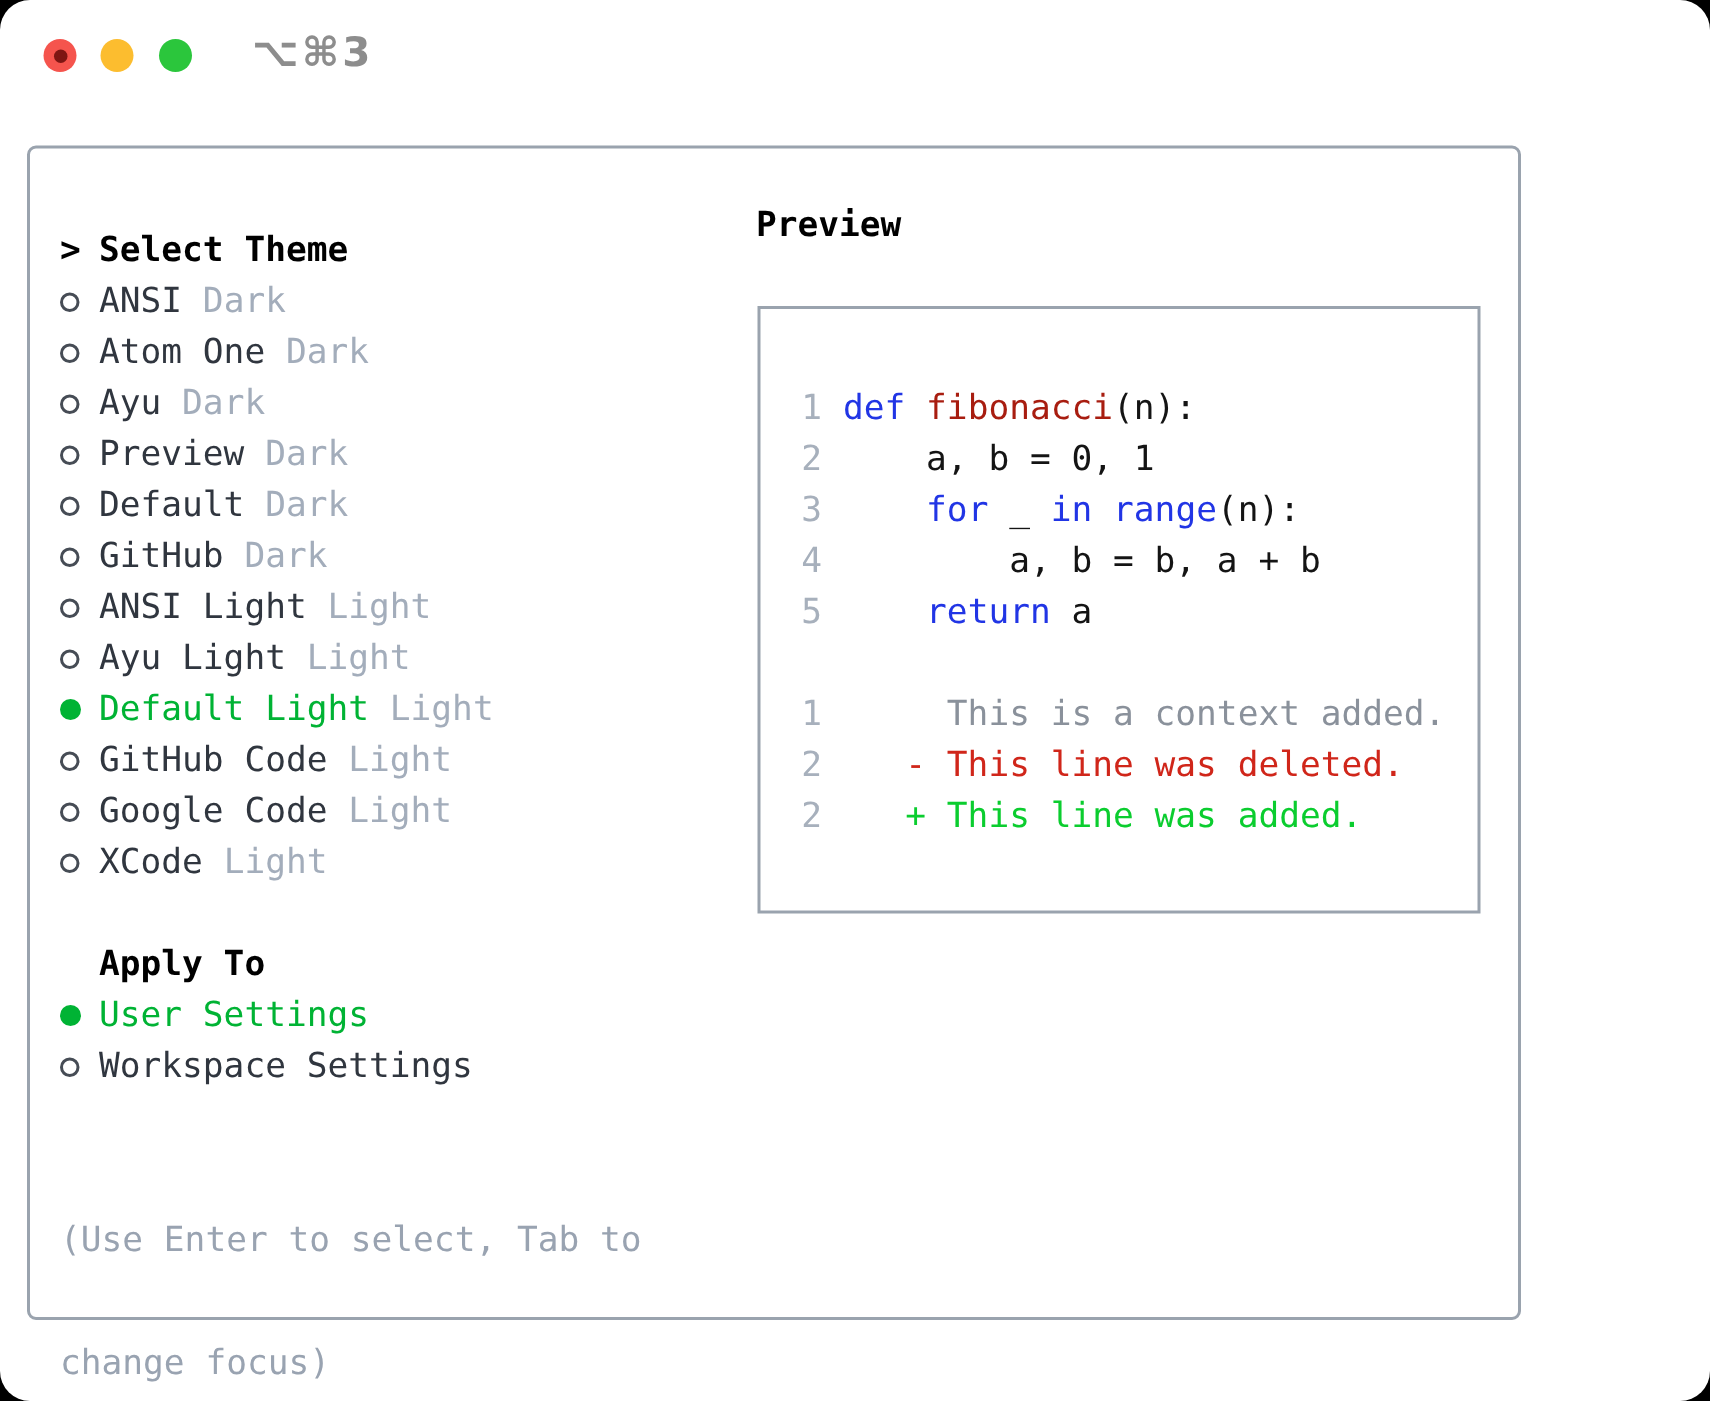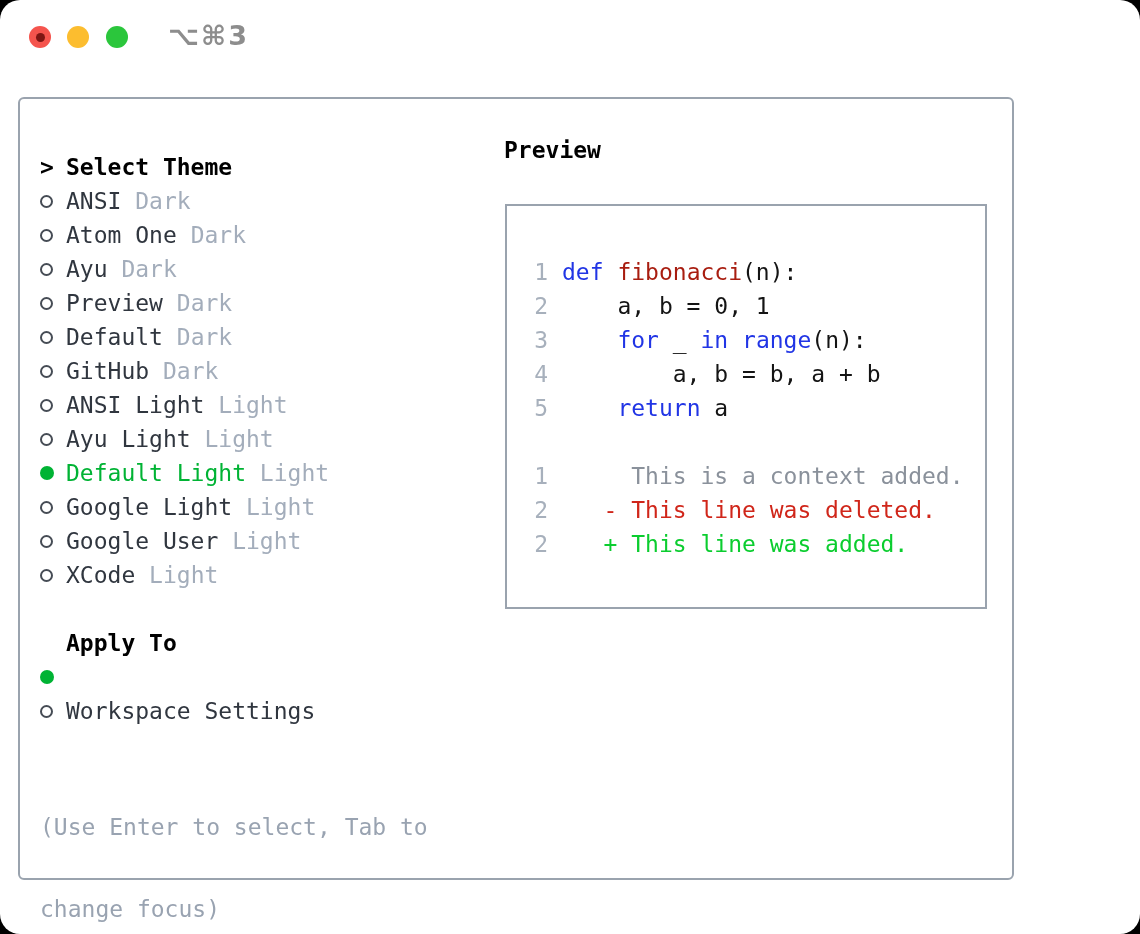--- a/index.html
+++ b/index.html
@@ -89,33 +89,33 @@
       <div id="theme-list">
           <div class="row item"><span class="marker"><span class="circle"></span></span><span class="iname">ANSI</span><span class="variant"> Dark</span></div>
           <div class="row item"><span class="marker"><span class="circle"></span></span><span class="iname">Atom One</span><span class="variant"> Dark</span></div>
           <div class="row item"><span class="marker"><span class="circle"></span></span><span class="iname">Ayu</span><span class="variant"> Dark</span></div>
           <div class="row item"><span class="marker"><span class="circle"></span></span><span class="iname">Preview</span><span class="variant"> Dark</span></div>
           <div class="row item"><span class="marker"><span class="circle"></span></span><span class="iname">Default</span><span class="variant"> Dark</span></div>
           <div class="row item"><span class="marker"><span class="circle"></span></span><span class="iname">GitHub</span><span class="variant"> Dark</span></div>
           <div class="row item"><span class="marker"><span class="circle"></span></span><span class="iname">ANSI Light</span><span class="variant"> Light</span></div>
           <div class="row item"><span class="marker"><span class="circle"></span></span><span class="iname">Ayu Light</span><span class="variant"> Light</span></div>
           <div class="row item selected"><span class="marker"><span class="circle filled"></span></span><span class="iname">Default Light</span><span class="variant"> Light</span></div>
-          <div class="row item"><span class="marker"><span class="circle"></span></span><span class="iname">Google Light</span><span class="variant"> Light</span></div>
-          <div class="row item"><span class="marker"><span class="circle"></span></span><span class="iname">Google User</span><span class="variant"> Light</span></div>
+          <div class="row item"><span class="marker"><span class="circle"></span></span><span class="iname">GitHub Code</span><span class="variant"> Light</span></div>
+          <div class="row item"><span class="marker"><span class="circle"></span></span><span class="iname">Google Code</span><span class="variant"> Light</span></div>
           <div class="row item"><span class="marker"><span class="circle"></span></span><span class="iname">XCode</span><span class="variant"> Light</span></div>
         </div>
 
       <div class="row"></div>
 
       <div class="row indent">
         <span class="hdr">Apply To</span>
       </div>
 
       <div id="apply-list">
-          <div class="row item selected"><span class="marker"><span class="circle filled"></span></span></div>
+          <div class="row item selected"><span class="marker"><span class="circle filled"></span></span><span class="iname">User Settings</span></div>
           <div class="row item"><span class="marker"><span class="circle"></span></span><span class="iname">Workspace Settings</span></div>
         </div>
 
       <div class="row"></div>
 
       <div id="hint">
           <div class="row hint-line">(Use Enter to select, Tab to</div>
           <div class="row hint-line">change focus)</div>
         </div>
     </div>

